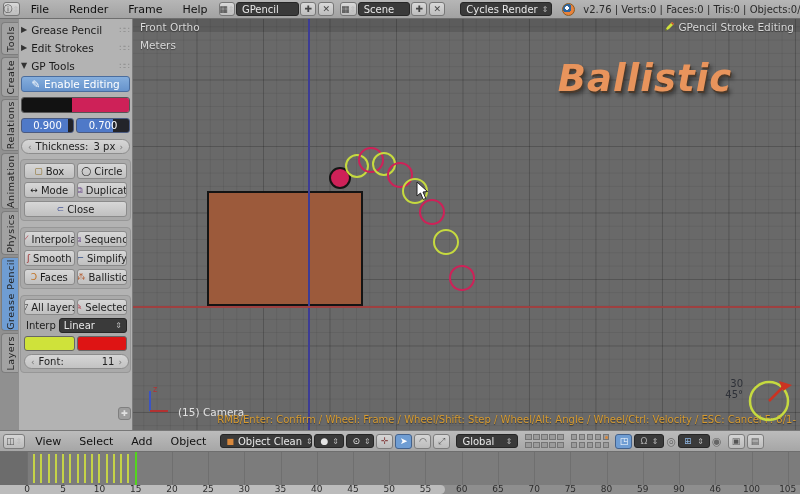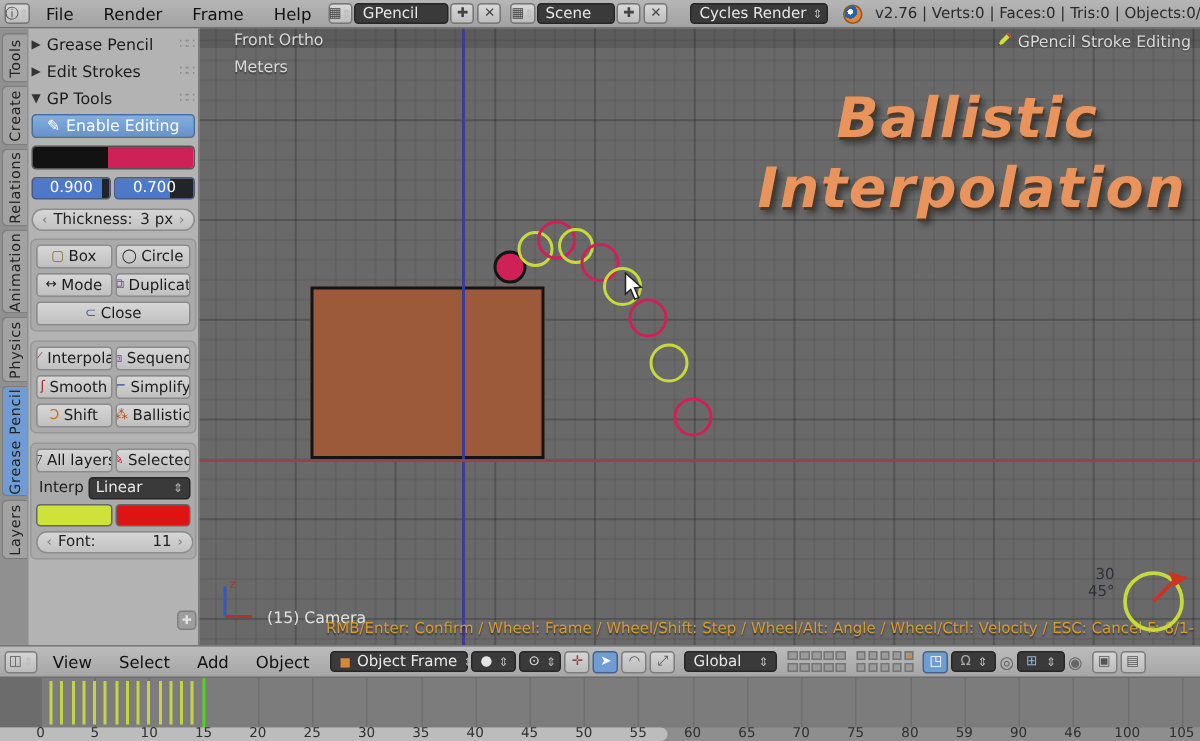--- a/index.html
+++ b/index.html
@@ -70,21 +70,21 @@
   .viewport { position:absolute; left:133px; top:19px; width:667px; height:411px; overflow:hidden;
     background-color:#696969;
     background-image:
       linear-gradient(rgba(0,0,0,0.14) 1px, transparent 1px),
       linear-gradient(90deg, rgba(0,0,0,0.14) 1px, transparent 1px),
       linear-gradient(rgba(0,0,0,0.07) 1px, transparent 1px),
       linear-gradient(90deg, rgba(0,0,0,0.07) 1px, transparent 1px);
     background-size:66.5px 66.5px,66.5px 66.5px,13.3px 13.3px,13.3px 13.3px;
     background-position:-3px -6px; }
   .vp-topstrip { position:absolute; left:0; top:0; width:100%; height:13px; background:rgba(0,0,0,0.12); }
-  .vp-label { position:absolute; color:#d9d9d9; font-size:10.5px; text-shadow:0 1px 1px rgba(0,0,0,.4);margin-left:16px; }
+  .vp-label { position:absolute; color:#d9d9d9; font-size:10.5px; text-shadow:0 1px 1px rgba(0,0,0,.4); }
   .gp-rect { position:absolute; left:74px; top:172px; width:156px; height:115px; background:#9c5a3b; border:2.5px solid #141414; }
   .axis-v { position:absolute; left:175px; top:0; width:1.5px; height:411px; background:#3c3c96; }
   .axis-h { position:absolute; left:0; top:287px; width:667px; height:1.5px; background:#9e4040; }
   .circle { position:absolute; border-radius:50%; }
   .circle.filled { background:#ce2158; border:2.5px solid #141414; }
   .circle.green { border:2px solid #c6da3f; }
   .circle.crimson { border:2px solid #ce2158; }
   .big-title { position:absolute; left:372px; top:36px; width:280px; text-align:center;
     font-size:37px; font-style:italic; font-weight:bold; color:#e8945c; line-height:47px;
     text-shadow:1px 2px 0 #4a3a2c, 3px 4px 4px rgba(0,0,0,.45); letter-spacing:1px; }
@@ -277,21 +277,21 @@
               <span>Smooth</span>
             </div>
           <div class="btn">
               <span class="ic" style="color:#33508a">⌐</span>
               <span>Simplify</span>
             </div>
         </div>
         <div class="brow">
           <div class="btn">
               <span class="ic" style="color:#c07020">Ɔ</span>
-              <span>Shift</span>
+              <span>Faces</span>
             </div>
           <div class="btn">
               <span class="ic" style="color:#b05020">⁂</span>
               <span>Ballistic</span>
             </div>
         </div>
       </div>
 
       <div class="group" style="top:276px">
         <div class="brow">
@@ -352,21 +352,20 @@
         <div class="circle green" style="left: 239px; top: 133px; width: 24px; height: 24px;"></div>
         <div class="circle crimson" style="left: 254px; top: 143px; width: 26px; height: 26px;"></div>
         <div class="circle green" style="left: 269px; top: 159px; width: 26px; height: 26px;"></div>
         <div class="circle crimson" style="left: 286px; top: 180px; width: 26px; height: 26px;"></div>
         <div class="circle green" style="left: 300px; top: 210px; width: 26px; height: 26px;"></div>
         <div class="circle crimson" style="left: 316px; top: 246px; width: 26px; height: 26px;"></div>
       </div>
 
     <div class="big-title">
       <div>Ballistic</div>
-      <div>Interpolation</div>
     </div>
 
     <svg style="position:absolute;left:8px;top:364px" width="32" height="34">
       <line x1="9" y1="28" x2="9" y2="8" stroke="#3b54c4" stroke-width="2"></line>
       <line x1="9" y1="28" x2="27" y2="28" stroke="#b23232" stroke-width="2"></line>
       <text x="12" y="9" font-size="8" fill="#b23232">z</text>
     </svg>
     <span class="cam-label">(15) Camera</span>
 
     <span class="help-line">RMB/Enter: Confirm / Wheel: Frame / Wheel/Shift: Step / Wheel/Alt: Angle / Wheel/Ctrl: Velocity / ESC: Cancel F: 8/1-</span>
@@ -390,21 +389,21 @@
     <div class="tb-icbtn">
       <span>◫</span>
       <span class="updown">⇕</span>
     </div>
     <span class="menu-item">View</span>
     <span class="menu-item">Select</span>
     <span class="menu-item">Add</span>
     <span class="menu-item">Object</span>
     <div class="darkfield" style="width:92px;margin-left:4px">
       <span style="color:#d8883c;font-size:8px">■</span>
-      <span>Object Frame</span>
+      <span>Object Clean</span>
       <span class="updown">⇕</span>
     </div>
     <div class="darkfield" style="width:30px">
       <span style="color:#e5e5e5;font-size:9px">●</span>
       <span class="updown">⇕</span>
     </div>
     <div class="darkfield" style="width:28px">
       <span style="font-size:9px">⊙</span>
       <span class="updown">⇕</span>
     </div>

